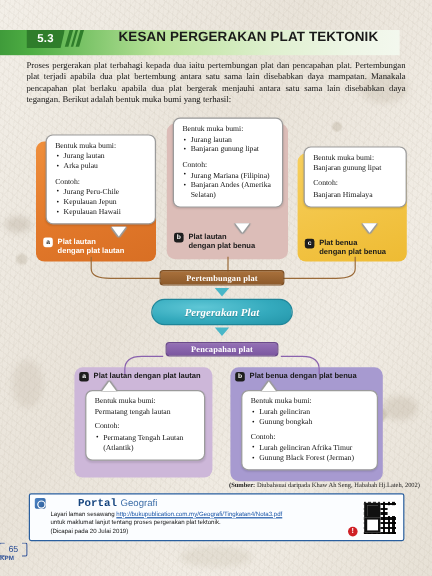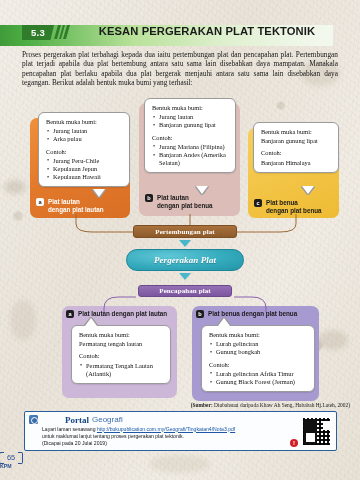--- a/index.html
+++ b/index.html
@@ -259,21 +259,21 @@
   }
   #portal-icon::after {
     content: "";
     position: absolute;
     left: 2px; top: 2px;
     width: 5px; height: 5px;
     border: .8px solid #ffffff;
     border-radius: 50%;
   }
   #portal-title {
-    font-family: Liberation Serif, serif;
+    font-family: Liberation Mono, monospace;
     font-weight: bold;
     font-size: 9px;
     color: #16457f;
     padding-left: 24px;
   }
   #portal-sub {
     font-family: "Liberation Sans", sans-serif;
     font-size: 8px;
     color: #3d6ea8;
     margin-left: 3px;

